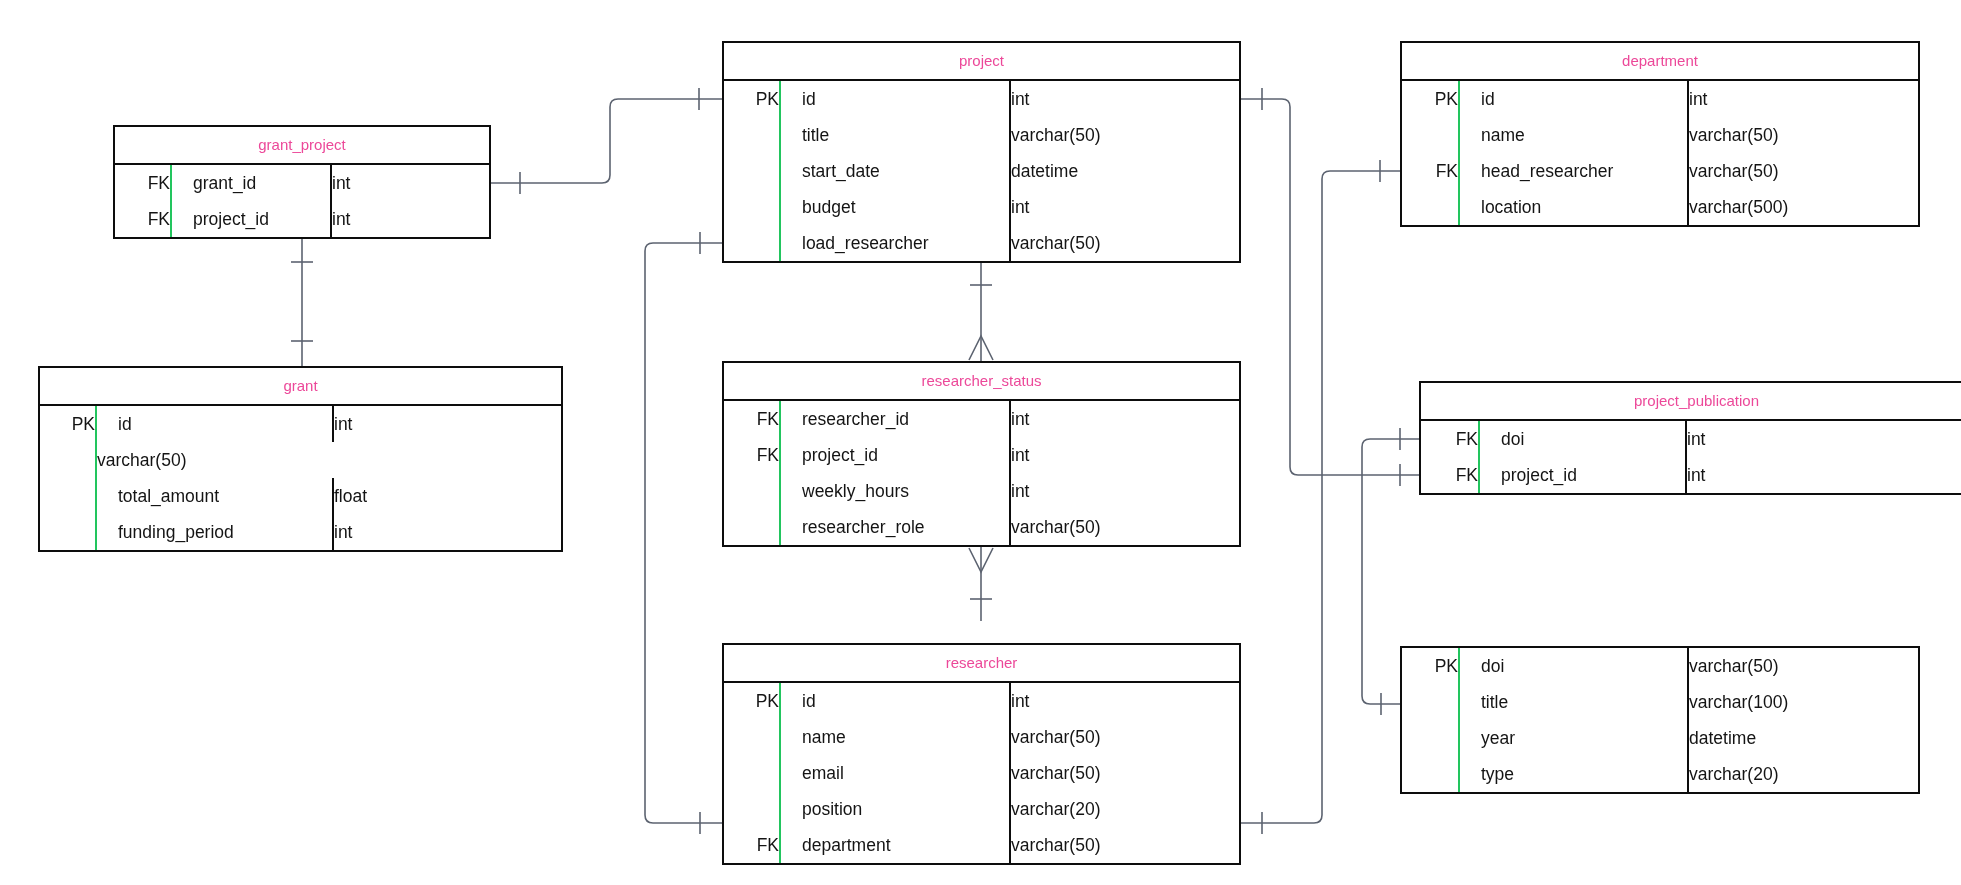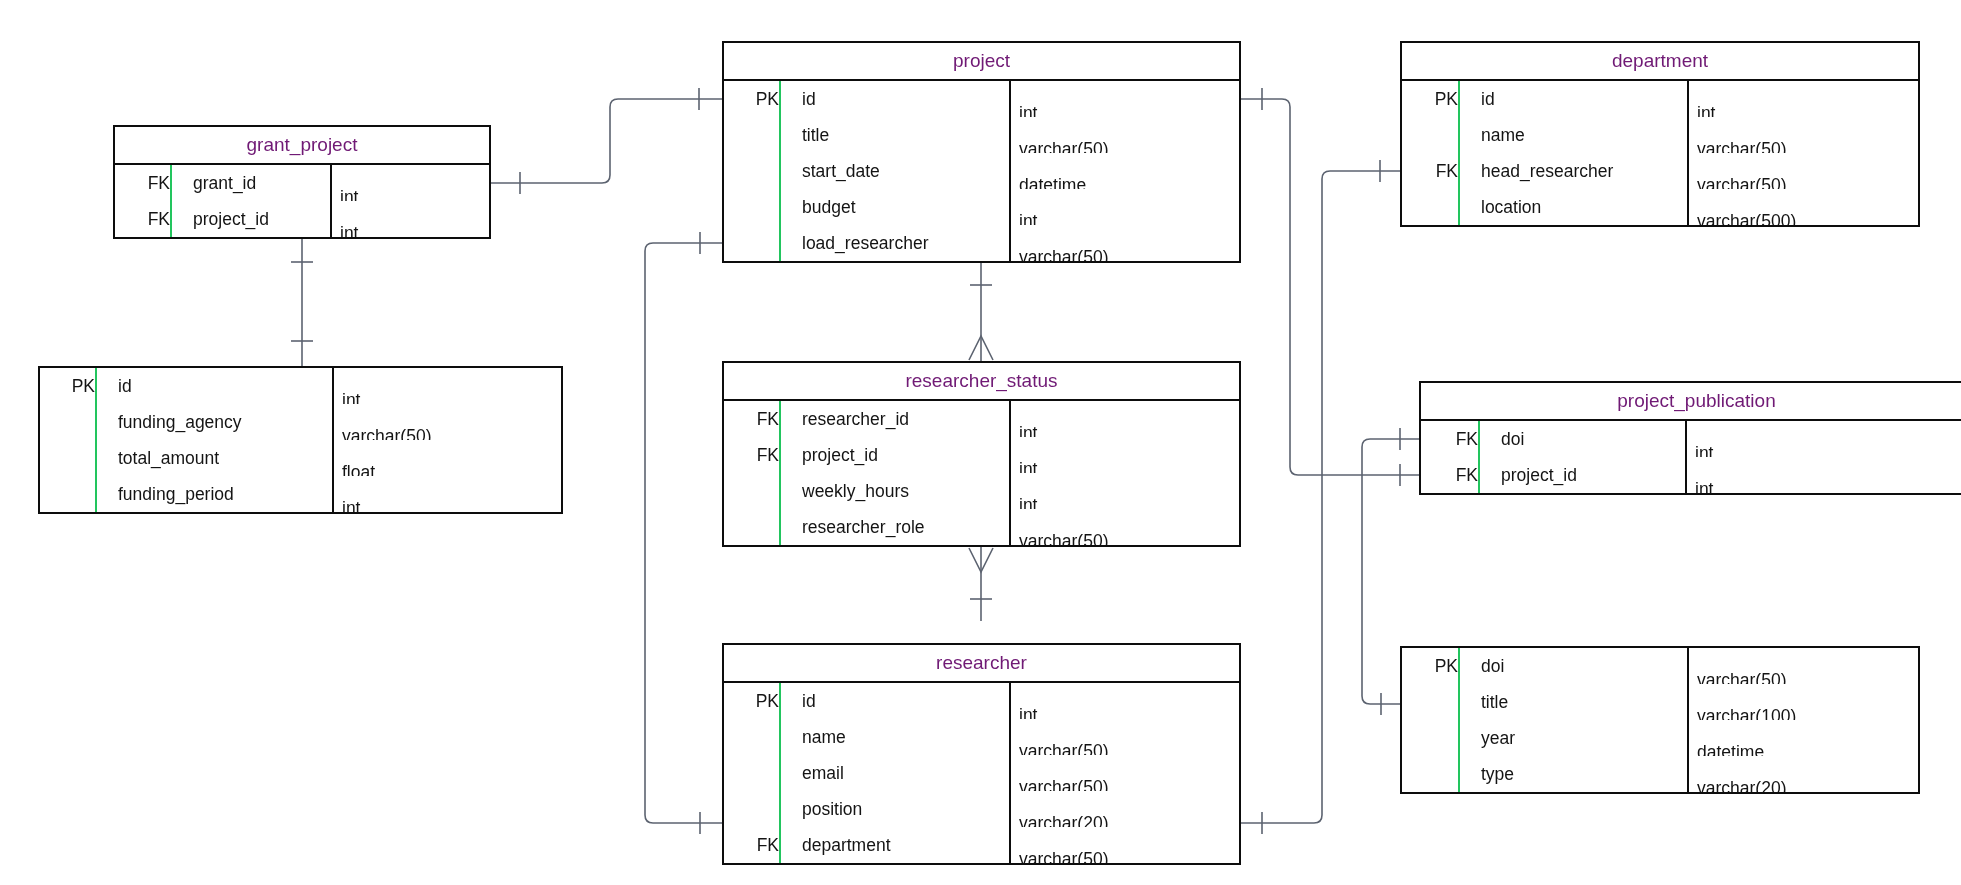--- a/index.html
+++ b/index.html
@@ -1,27 +1,27 @@
 <!DOCTYPE html>
 <html><head>
 <meta charset="utf-8">
 <style>
   html,body{margin:0;padding:0;background:#ffffff;}
   .canvas{position:relative;width:1961px;height:885px;background:#ffffff;
           font-family:"Liberation Sans","DejaVu Sans",sans-serif;color:#111;overflow:hidden;}
   svg.wires{position:absolute;left:0;top:0;width:1961px;height:885px;pointer-events:none;}
   svg.wires path, svg.wires line{fill:none;stroke:#5c6370;stroke-width:1.6;}
   .table{position:absolute;background:#fff;border:2px solid #0d0d0d;box-sizing:border-box;}
-  .t-head{height:36px;line-height:36px;text-align:center;font-size:19px;color:#701a75;
+  .t-head{height:36px;line-height:36px;text-align:center;font-size:15px;color:#ec4899;
           border-bottom:2px solid #0d0d0d;white-space:nowrap;overflow:hidden;}
   .t-row{display:grid;grid-template-columns:var(--kw) var(--nw) 1fr;height:36px;}
   .c{line-height:36px;font-size:17.5px;white-space:nowrap;overflow:hidden;color:#141414;}
   .c.key{text-align:right;border-right:2px solid #22c55e;}
   .c.fname{padding-left:21px;border-right:2px solid #0d0d0d;}
-  .c.ftype{padding-left:8px;margin-top:14px;}
+  .c.ftype{}
 </style>
 </head>
 <body>
 
 <div class="canvas">
 
   <svg class="wires" viewBox="0 0 1961 885">
 
     <g>
       <path d="M491 183 L602 183 Q610 183 610 175 L610 107 Q610 99 618 99 L722 99"></path>
@@ -81,29 +81,29 @@
           <div class="c ftype">int</div>
         </div>
         <div class="t-row">
           <div class="c key">FK</div>
           <div class="c fname">project_id</div>
           <div class="c ftype">int</div>
         </div>
       </div>
     </div>
   <div class="table" style="left:38px;top:366px;width:525px;--kw:57px;--nw:237px">
-      <div class="t-body">
-        <div class="t-row">
-          <div class="c key">PK</div>
-          <div class="c fname">id</div>
-          <div class="c ftype">int</div>
-        </div>
-        <div class="t-row">
-          <div class="c key"></div>
-          <div class="c fname">funding_agency</div>
+      <div class="t-head">grant</div>
+      <div class="t-body">
+        <div class="t-row">
+          <div class="c key">PK</div>
+          <div class="c fname">id</div>
+          <div class="c ftype">int</div>
+        </div>
+        <div class="t-row">
+          <div class="c key"></div>
           <div class="c ftype">varchar(50)</div>
         </div>
         <div class="t-row">
           <div class="c key"></div>
           <div class="c fname">total_amount</div>
           <div class="c ftype">float</div>
         </div>
         <div class="t-row">
           <div class="c key"></div>
           <div class="c fname">funding_period</div>

